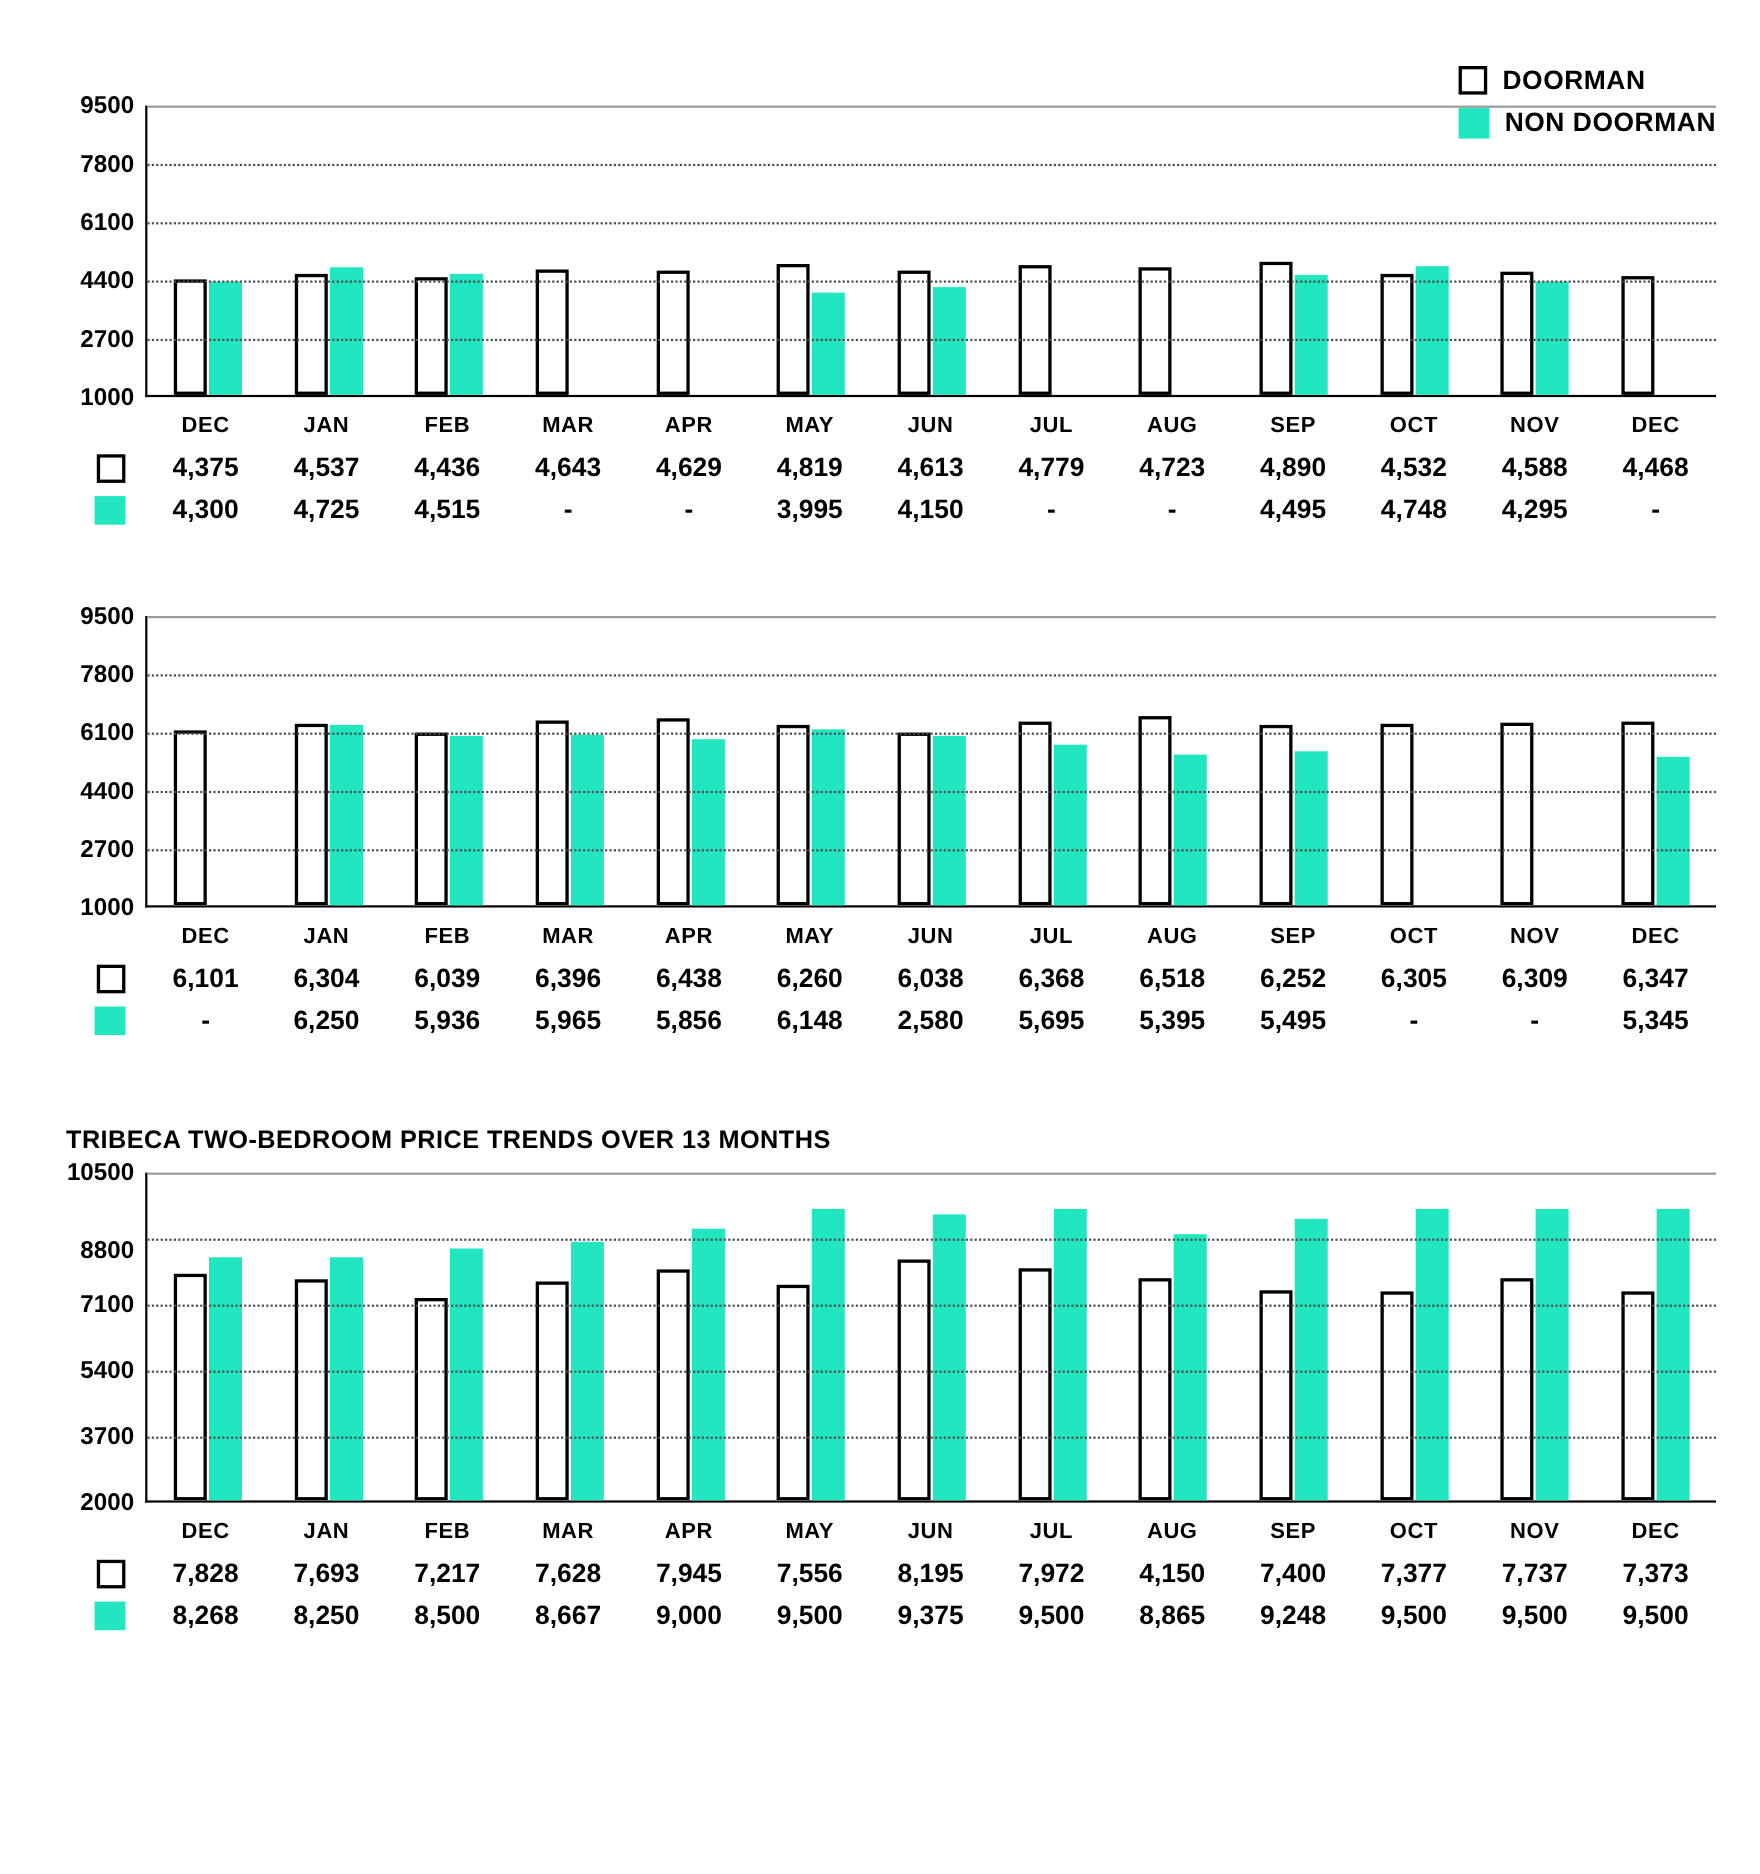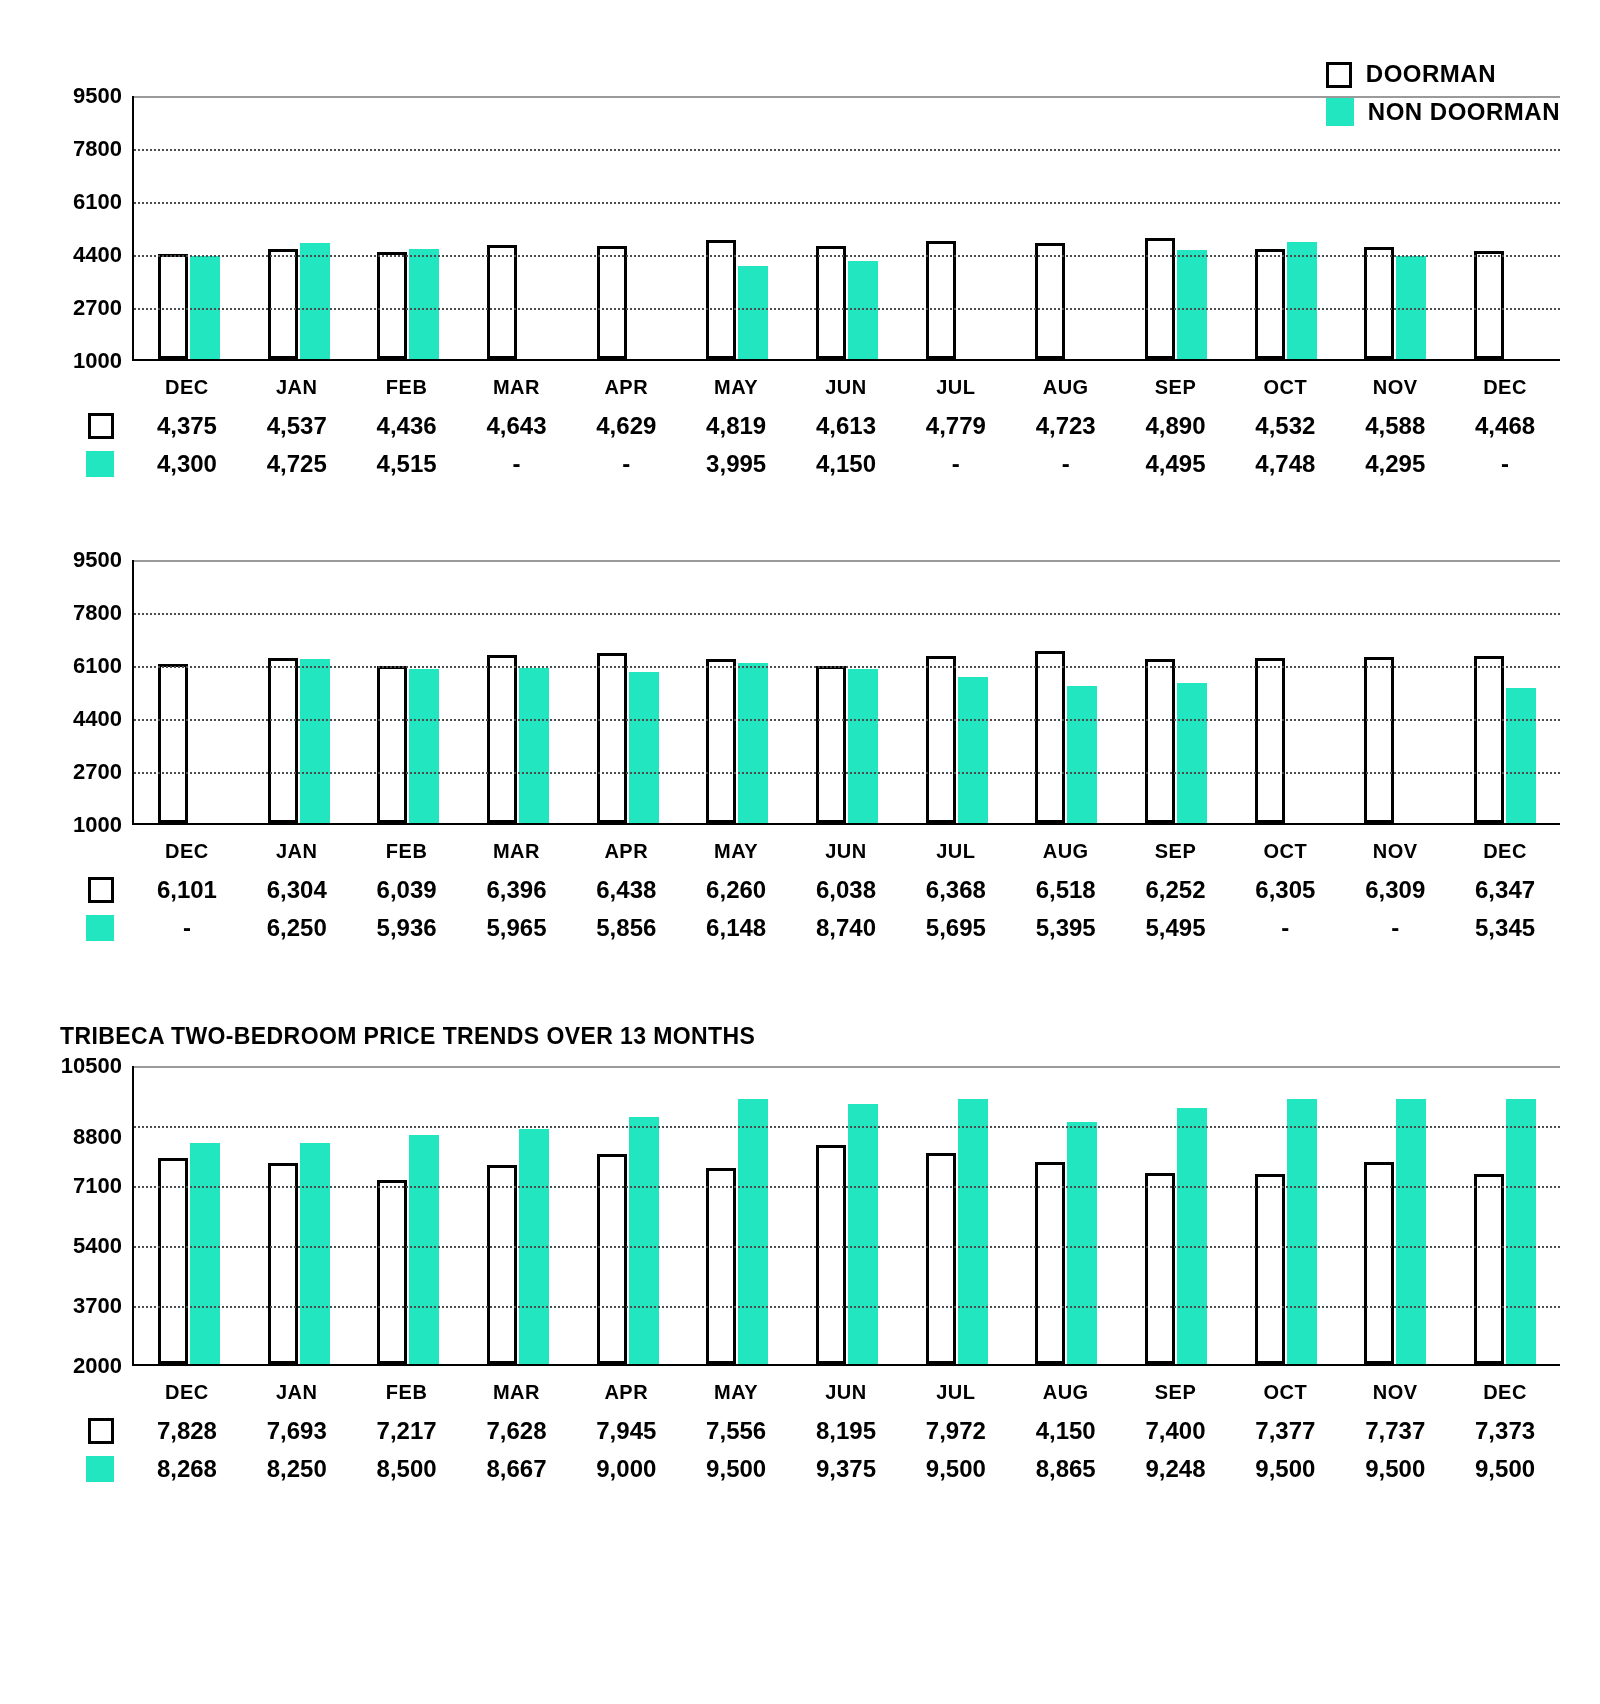--- a/index.html
+++ b/index.html
@@ -27,21 +27,21 @@
   .legend {
     position: absolute;
     top: 60px;
     right: 40px;
     display: flex;
     flex-direction: column;
     gap: 10px;
   }
   .legend-row {
     display: flex;
-    align-items: flex-end;
+    align-items: flex-start;
     gap: 14px;
   }
   .swatch {
     width: 26px;
     height: 26px;
     border: 3px solid #000;
     box-sizing: border-box;
     flex: 0 0 auto;
   }
   .swatch.filled {
@@ -463,21 +463,21 @@
             <div class="tcell">5,856</div>
           </div>
           <div class="tcol">
             <div class="tcell month">MAY</div>
             <div class="tcell">6,260</div>
             <div class="tcell">6,148</div>
           </div>
           <div class="tcol">
             <div class="tcell month">JUN</div>
             <div class="tcell">6,038</div>
-            <div class="tcell">8,740</div>
+            <div class="tcell">2,580</div>
           </div>
           <div class="tcol">
             <div class="tcell month">JUL</div>
             <div class="tcell">6,368</div>
             <div class="tcell">5,695</div>
           </div>
           <div class="tcol">
             <div class="tcell month">AUG</div>
             <div class="tcell">6,518</div>
             <div class="tcell">5,395</div>

